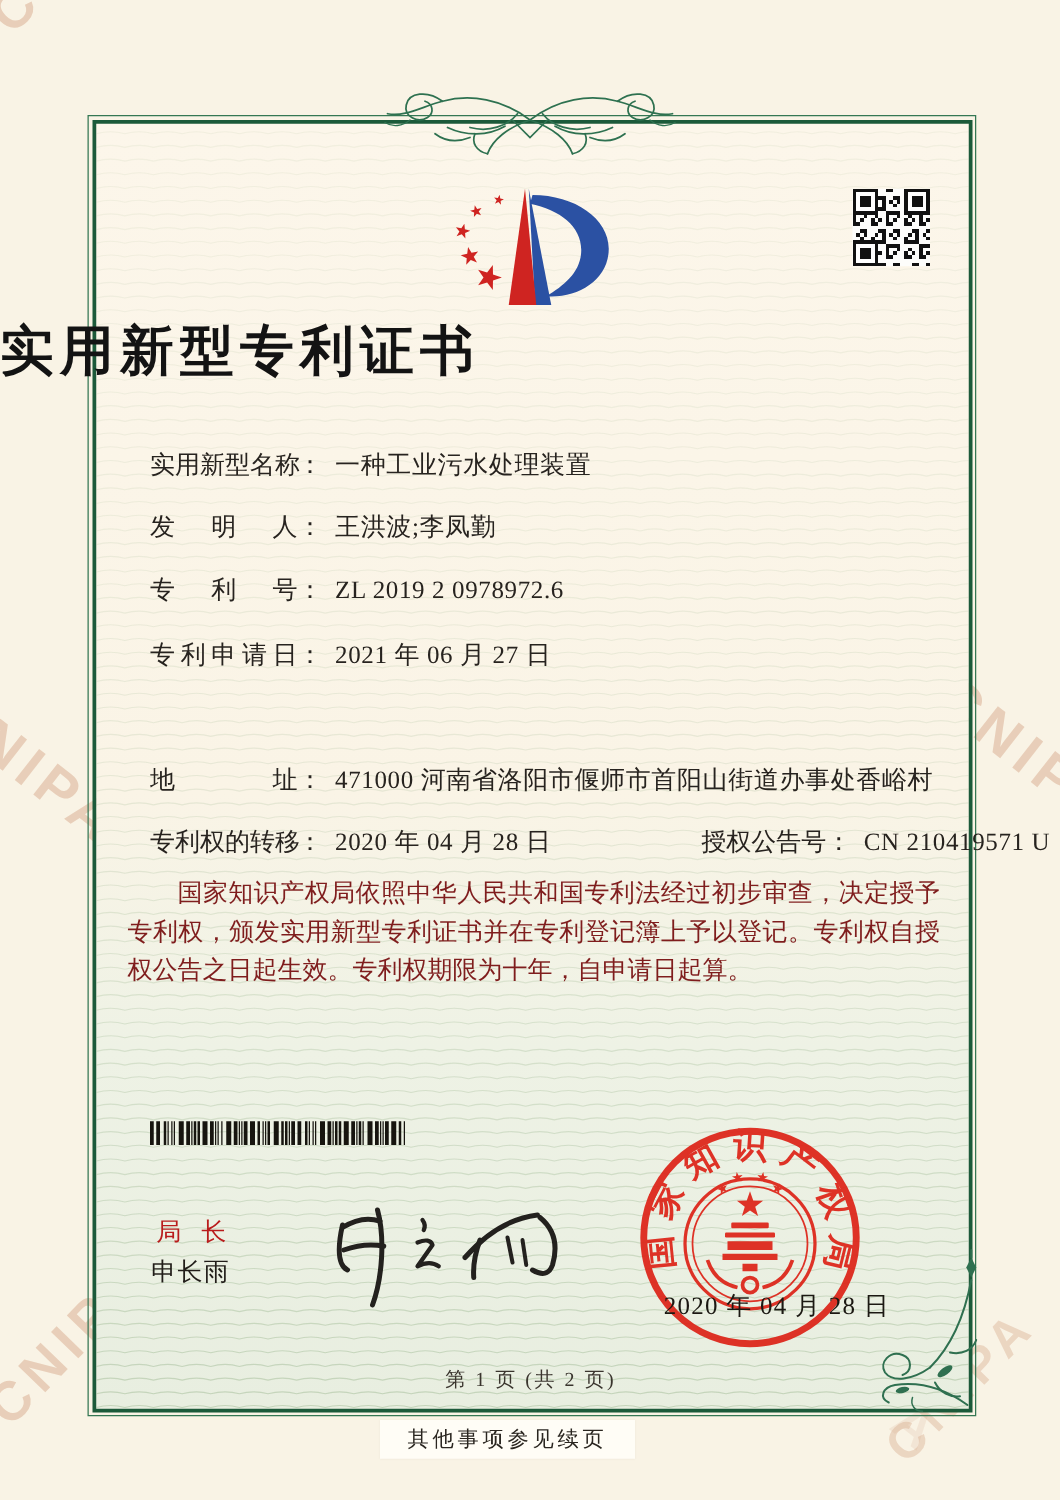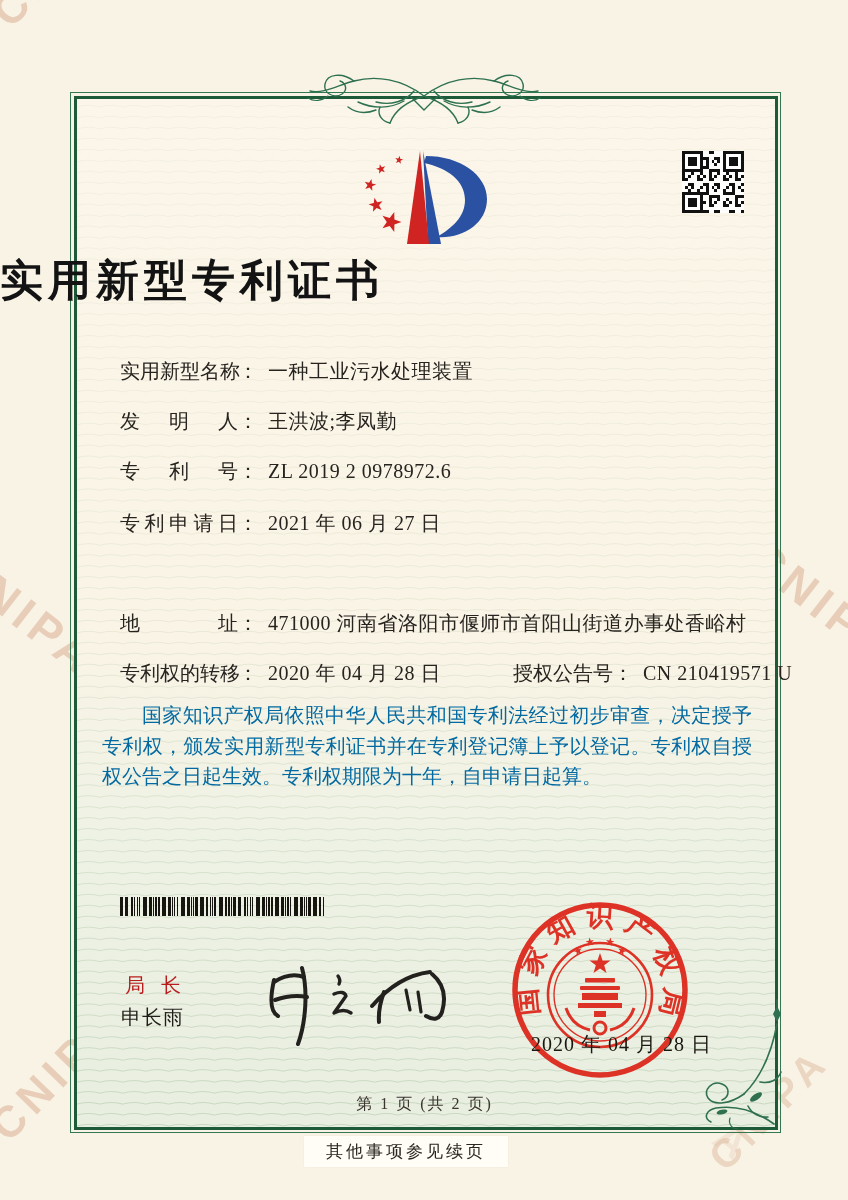--- a/index.html
+++ b/index.html
@@ -30,25 +30,25 @@
   .qr{position:absolute;left:682px;top:151px;width:62px;height:62px;background:#fdfdfb;}
   .title{position:absolute;left:0;top:252px;width:780px;text-align:left;
          font-size:43px;font-weight:700;letter-spacing:5px;color:#131313;}
 
   
   .row{position:absolute;left:120px;font-size:20px;color:#27231f;white-space:nowrap;}
   .row .lbl{display:inline-block;width:118px;text-align:justify;text-align-last:justify;
             vertical-align:top;}
   .row .colon{display:inline-block;margin-right:10px;}
   .row .val{letter-spacing:0.5px;}
-  .row .lbl2{display:inline-block;margin-left:72px;}
+  .row .lbl2{display:inline-block;margin-left:120px;}
 
   
   .paras{position:absolute;left:102px;top:700px;width:650px;font-size:20px;
-         line-height:30.5px;color:#0369a1;text-align:justify;}
+         line-height:30.5px;color:#7f1d1d;text-align:justify;}
   .paras p{margin:0;text-indent:2em;}
 
   
   .barcode{position:absolute;left:120px;top:897px;height:19px;display:flex;align-items:stretch;}
   .barcode i{display:block;background:#17150f;}
 
   
   .director-label{position:absolute;left:125px;top:972px;font-size:20px;letter-spacing:16px;color:#b91c1c;}
   .director-name{position:absolute;left:121px;top:1004px;font-size:20px;letter-spacing:1px;color:#211d19;}
   .sig{position:absolute;left:250px;top:950px;}

